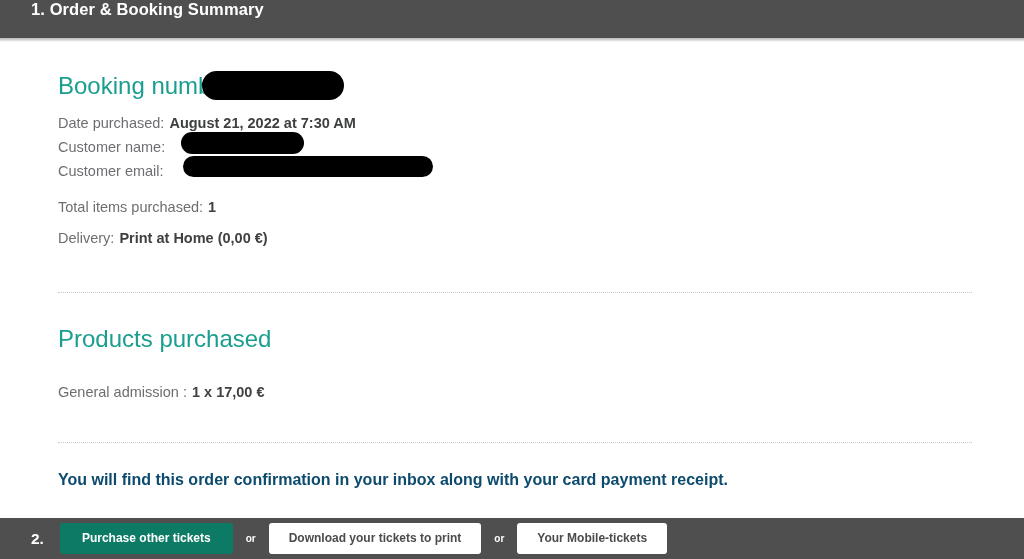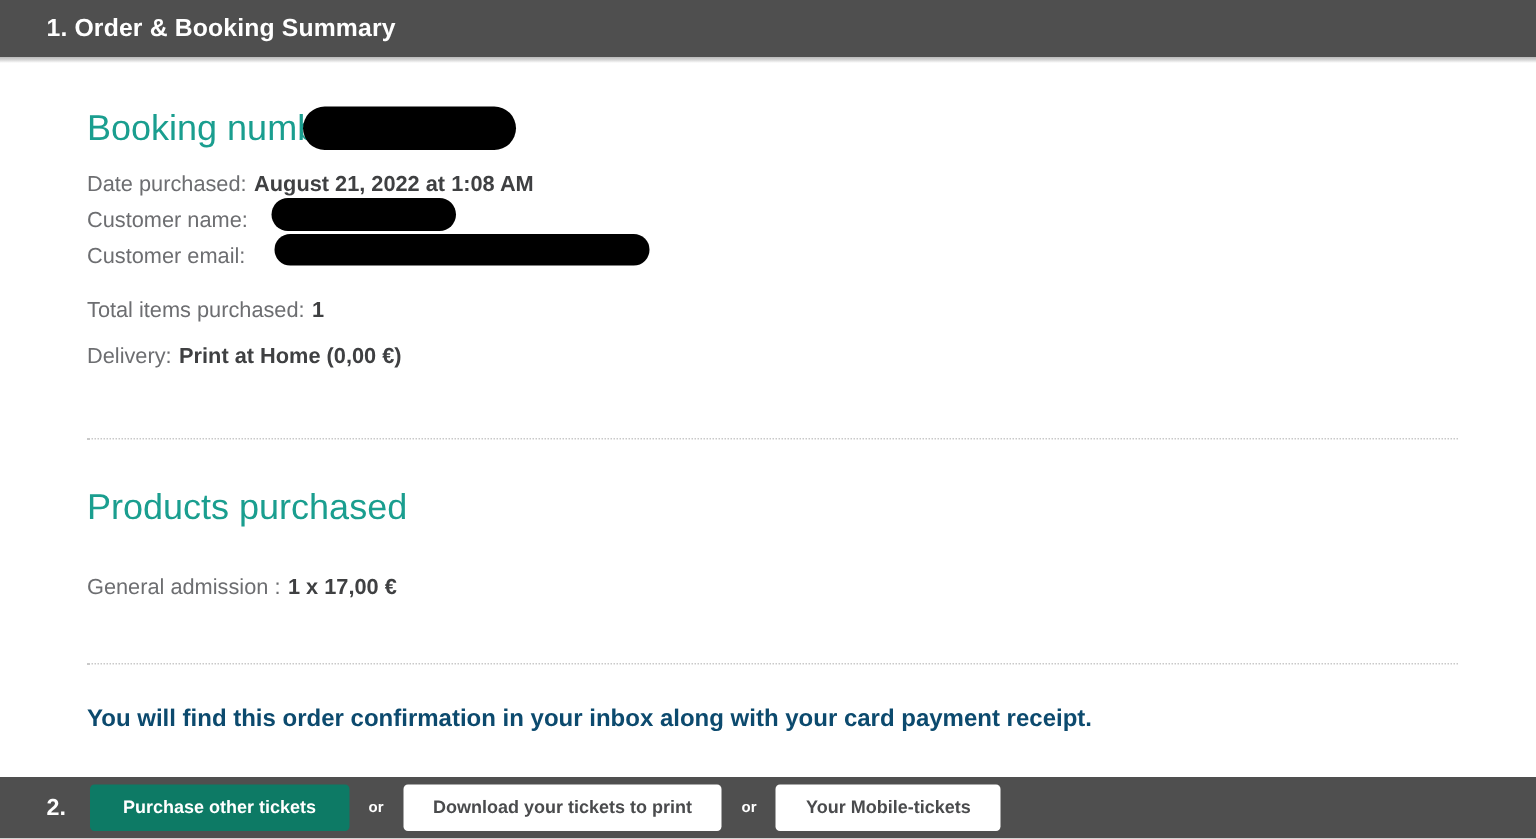--- a/index.html
+++ b/index.html
@@ -20,21 +20,21 @@
   
   .step-header {
     position: absolute;
     top: 0;
     left: 0;
     width: 1024px;
     height: 38px;
     background: #4f4f4f;
     box-sizing: border-box;
     display: flex;
-    align-items: center;
+    align-items: flex-start;
     padding-left: 31px;
   }
   .step-header-title {
     color: #ffffff;
     font-size: 16.5px;
     font-weight: bold;
     letter-spacing: 0.1px;
     white-space: nowrap;
   }
   .header-shadow {
@@ -195,21 +195,21 @@
   <span class="step-header-title">1. Order &amp; Booking Summary</span>
 </div>
 <div class="header-shadow"></div>
 
 <div class="content">
 
   <div class="section-title" id="booking-number-title">Booking number:</div>
   <div class="redact" id="redact-booking"></div>
 
   <div class="detail-line" id="row-date">
-    <span>Date purchased:</span><span class="val">August 21, 2022 at 1:08 AM</span>
+    <span>Date purchased:</span><span class="val">August 21, 2022 at 7:30 AM</span>
   </div>
 
   <div class="detail-line" id="row-custname">
     <span>Customer name:</span>
   </div>
   <div class="redact" id="redact-name"></div>
 
   <div class="detail-line" id="row-custemail">
     <span>Customer email:</span>
   </div>

